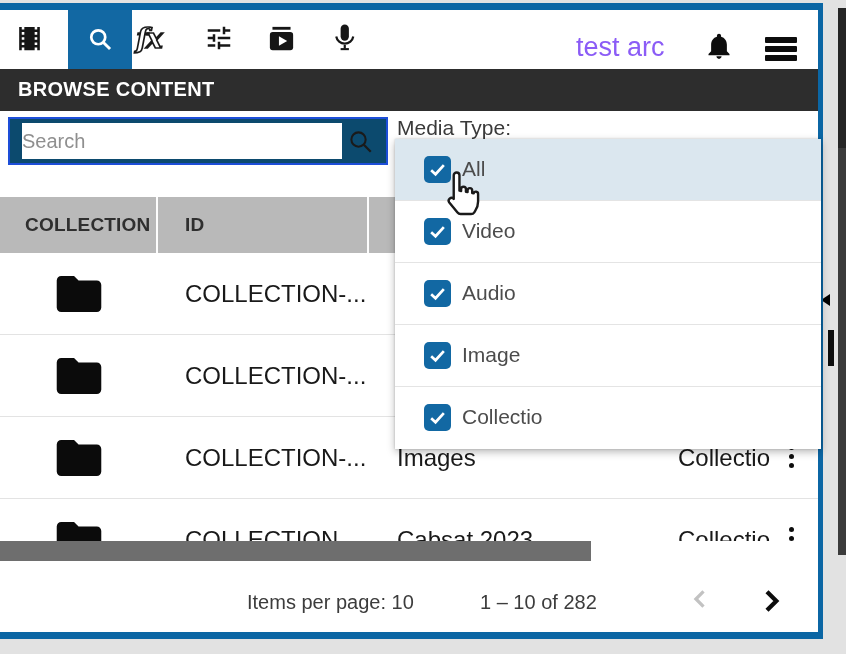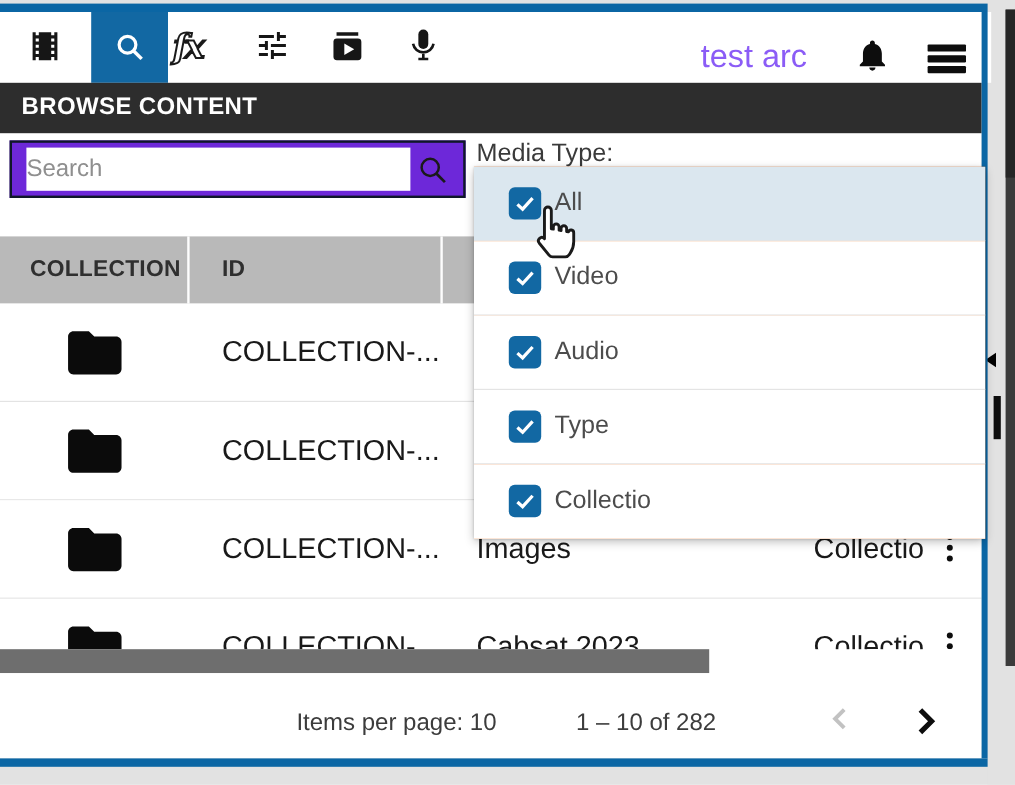--- a/index.html
+++ b/index.html
@@ -18,41 +18,41 @@
 
   
   .right-strip { left:823px; top:0; width:23px; height:654px; background:#e2e2e2; z-index:2; }
   .right-dark  { left:838px; top:8px; width:8px; height:547px; background:#3b3b3b; z-index:3; }
   .right-dark-top { left:838px; top:8px; width:8px; height:140px; background:#262626; z-index:4; }
   .collapse-arrow { left:821px; top:294px; width:0; height:0; z-index:5;
     border-top:6px solid transparent; border-bottom:6px solid transparent; border-right:9px solid #000; }
   .v-scroll-thumb { left:828px; top:330px; width:6px; height:36px; background:#0d0d0d; z-index:5; }
 
   
-  .toolbar { left:8px; top:10px; width:818px; height:59px; background:#fff; z-index:6; }
+  .toolbar { left:0; top:10px; width:818px; height:59px; background:#fff; z-index:6; }
   .tool-btn { position:absolute; color:#161616; cursor:pointer; }
   .search-tab { left:68px; top:0; width:64px; height:59px; background:#1268a3; }
   .search-tab svg { position:absolute; left:19px; top:16px; }
   .icon-film { left:14px; top:13px; }
   .icon-fx { left:136px; top:12px; font-family:"DejaVu Serif", serif; font-style:italic; font-weight:bold;
     font-size:28px; color:#fff; -webkit-text-stroke:1.7px #1a1a1a; letter-spacing:-2px; }
   .icon-tune { left:204px; top:13px; }
   .icon-sub  { left:266px; top:13px; }
   .icon-mic  { left:329px; top:12px; }
   .account-name { left:576px; top:22px; font-size:27px; color:#8b5cf6; }
   .icon-bell { left:704px; top:21px; }
   .icon-menu { left:765px; top:27px; width:32px; }
   .icon-menu .bar { height:6px; background:#0d0d0d; border-radius:1px; margin-bottom:3px; }
 
   
   .browse-bar { left:0; top:69px; width:818px; height:42px; background:#2d2d2d; z-index:6; }
   .browse-bar span { position:absolute; left:18px; top:9px; color:#fff; font-weight:bold; font-size:20px; letter-spacing:.3px; }
 
   
-  .search-box { left:8px; top:117px; width:380px; height:48px; border:2px solid #0f172a; background:#6d28d9; z-index:6; }
+  .search-box { left:8px; top:117px; width:380px; height:48px; border:2px solid #1d4ed8; background:#0c4a6e; z-index:6; }
   .search-box input { position:absolute; left:12px; top:4px; width:320px; height:36px; border:none; outline:none;
     font-size:20px; color:#333; font-family:"Liberation Sans", sans-serif; }
   .search-box input::placeholder { color:#8f8f8f; opacity:1; }
   .search-box .mag { position:absolute; right:12px; top:10px; }
   .media-type-label { left:397px; top:116px; font-size:21px; color:#3a3a3a; z-index:6; }
 
   
   .tbl-header { left:0; top:197px; width:818px; height:56px; background:#b9b9b9; z-index:6; }
   .tbl-header .col { position:absolute; top:17px; font-size:19px; font-weight:bold; color:#2f2f2f; letter-spacing:.2px; }
   .col-thumb { left:25px; } .col-id { left:185px; }
@@ -74,21 +74,21 @@
   .h-thumb { position:absolute; left:0; top:0; width:591px; height:20px; background:#6e6e6e; cursor:pointer; }
 
   
   .pagination { left:0; top:561px; width:818px; height:61px; background:#fff; z-index:20; }
   .pagination .txt { position:absolute; top:30px; font-size:20px; color:#3c3c3c; }
   .ipp { left:247px; } .range { left:480px; }
   .pg-btn { position:absolute; top:24px; cursor:pointer; }
   .pg-prev { left:686px; } .pg-next { left:755px; }
 
   
-  .dropdown { left:395px; top:139px; width:426px; height:310px; background:#f97316; z-index:50;
+  .dropdown { left:395px; top:139px; width:426px; height:310px; background:#a3a3a3; z-index:50;
     box-shadow:0 3px 8px rgba(0,0,0,.28), 0 0 2px rgba(0,0,0,.18); }
   .opt { position:relative; height:62px; border-bottom:1px solid #e4e4e4; background:#fff; cursor:pointer; }
   .opt:last-child { border-bottom:none; }
   .opt.hl { background:#dbe7ef; }
   .cbx { position:absolute; left:29px; top:17px; width:27px; height:27px; background:#1268a3; border-radius:5px; }
   .cbx svg { position:absolute; left:3px; top:4px; }
   .opt .olabel { position:absolute; left:67px; top:18px; font-size:21px; color:#4c4c4c; }
 
   .cursor { left:437px; top:170px; z-index:60; pointer-events:none; }
 </style>
@@ -280,21 +280,21 @@
           </svg>
         </span>
       <span class="olabel">Audio</span>
     </div>
     <div class="opt">
       <span class="cbx">
           <svg width="21" height="19" viewBox="0 0 24 24">
             <polyline points="4 13 9.5 18 20 6.5" fill="none" stroke="#fff" stroke-width="3.4"></polyline>
           </svg>
         </span>
-      <span class="olabel">Type</span>
+      <span class="olabel">Image</span>
     </div>
     <div class="opt">
       <span class="cbx">
           <svg width="21" height="19" viewBox="0 0 24 24">
             <polyline points="4 13 9.5 18 20 6.5" fill="none" stroke="#fff" stroke-width="3.4"></polyline>
           </svg>
         </span>
       <span class="olabel">Collectio</span>
     </div>
   </div>

